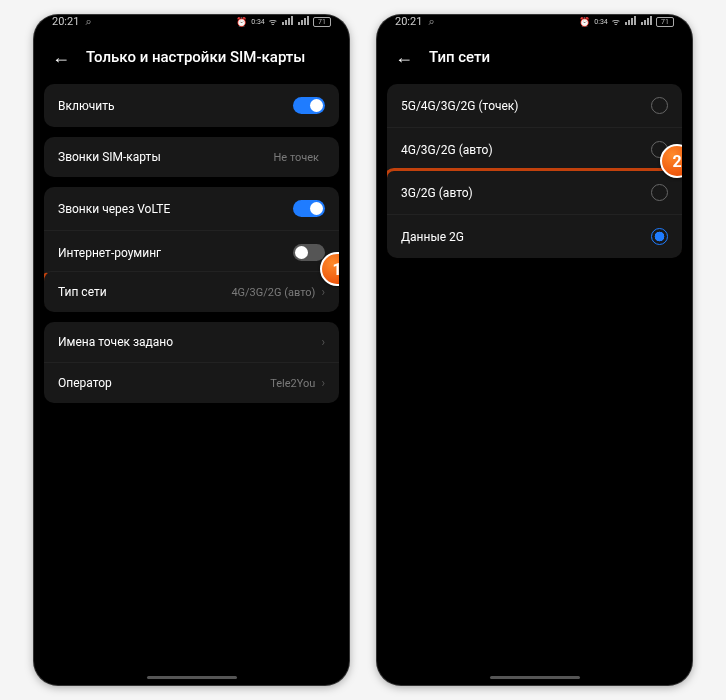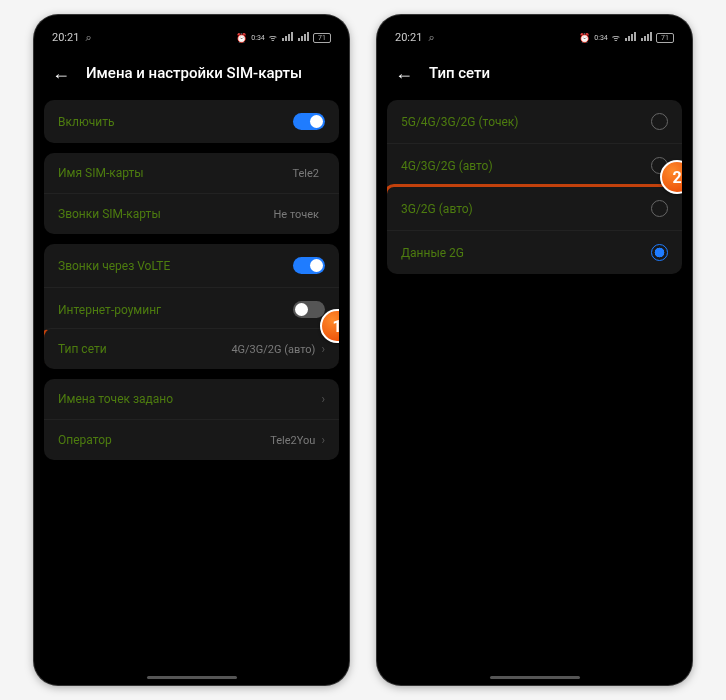--- a/index.html
+++ b/index.html
@@ -20,21 +20,21 @@
     border-radius: 24px;
     box-shadow: 0 0 0 1px #333, 0 2px 10px rgba(0,0,0,.35);
     position: relative;
     overflow: hidden;
     color: #fff;
   }
   .status-bar {
     display: flex;
     align-items: center;
     justify-content: space-between;
-    padding: 16px 18px 4px 18px;
+    padding: 0 18px 4px 18px;
     font-size: 11px;
     color: #ccc;
   }
   .status-left { display: flex; align-items: center; gap: 6px; }
   .status-right { display: flex; align-items: center; gap: 4px; font-size: 9px; }
   .search-icon { font-size: 11px; opacity: .8; }
   .battery-box {
     width: 16px; height: 8px; border: 1px solid #aaa; border-radius: 2px;
     font-size: 7px; line-height: 8px; text-align: center; color: #aaa;
   }
@@ -55,21 +55,21 @@
   }
   .row {
     display: flex;
     align-items: center;
     justify-content: space-between;
     padding: 13px 14px;
     font-size: 12px;
     position: relative;
   }
   .row + .row { border-top: 1px solid #222; }
-  .row .label { color: #4d7c0f; }
+  .row .label { color: #ffffff; }
   .row .value { color: #7a7a7a; font-size: 11px; margin-left: auto; padding-right: 6px;}
   .chevron { color: #555; font-size: 12px; }
   .toggle {
     width: 32px; height: 17px; border-radius: 10px; position: relative;
   }
   .toggle.on  { background: #1f7cff; }
   .toggle.off { background: #555; }
   .toggle .knob {
     position: absolute; top: 2px; width: 13px; height: 13px; border-radius: 50%; background: #fff;
   }
@@ -118,38 +118,34 @@
       </span>
       <span>
         <span class="sig" style="height:3px"></span><span class="sig" style="height:5px"></span><span class="sig" style="height:7px"></span><span class="sig" style="height:9px"></span>
       </span>
       <span class="battery-box">71</span>
     </div>
   </div>
 
   <div class="header">
     <span class="back-arrow">←</span>
-    <span class="title">Имена и настройки SIM-карты</span>
+    <span class="title">Только и настройки SIM-карты</span>
   </div>
 
   <div class="content">
     <div class="card">
       <div class="row">
         <span class="label">Включить</span>
         <span class="toggle on">
             <span class="knob"></span>
           </span>
       </div>
     </div>
 
     <div class="card">
-      <div class="row">
-        <span class="label">Имя SIM-карты</span>
-        <span class="value">Tele2</span>
-      </div>
       <div class="row">
         <span class="label">Звонки SIM-карты</span>
         <span class="value">Не точек</span>
       </div>
     </div>
 
     <div class="card">
       <div class="row">
         <span class="label">Звонки через VoLTE</span>
         <span class="toggle on">

